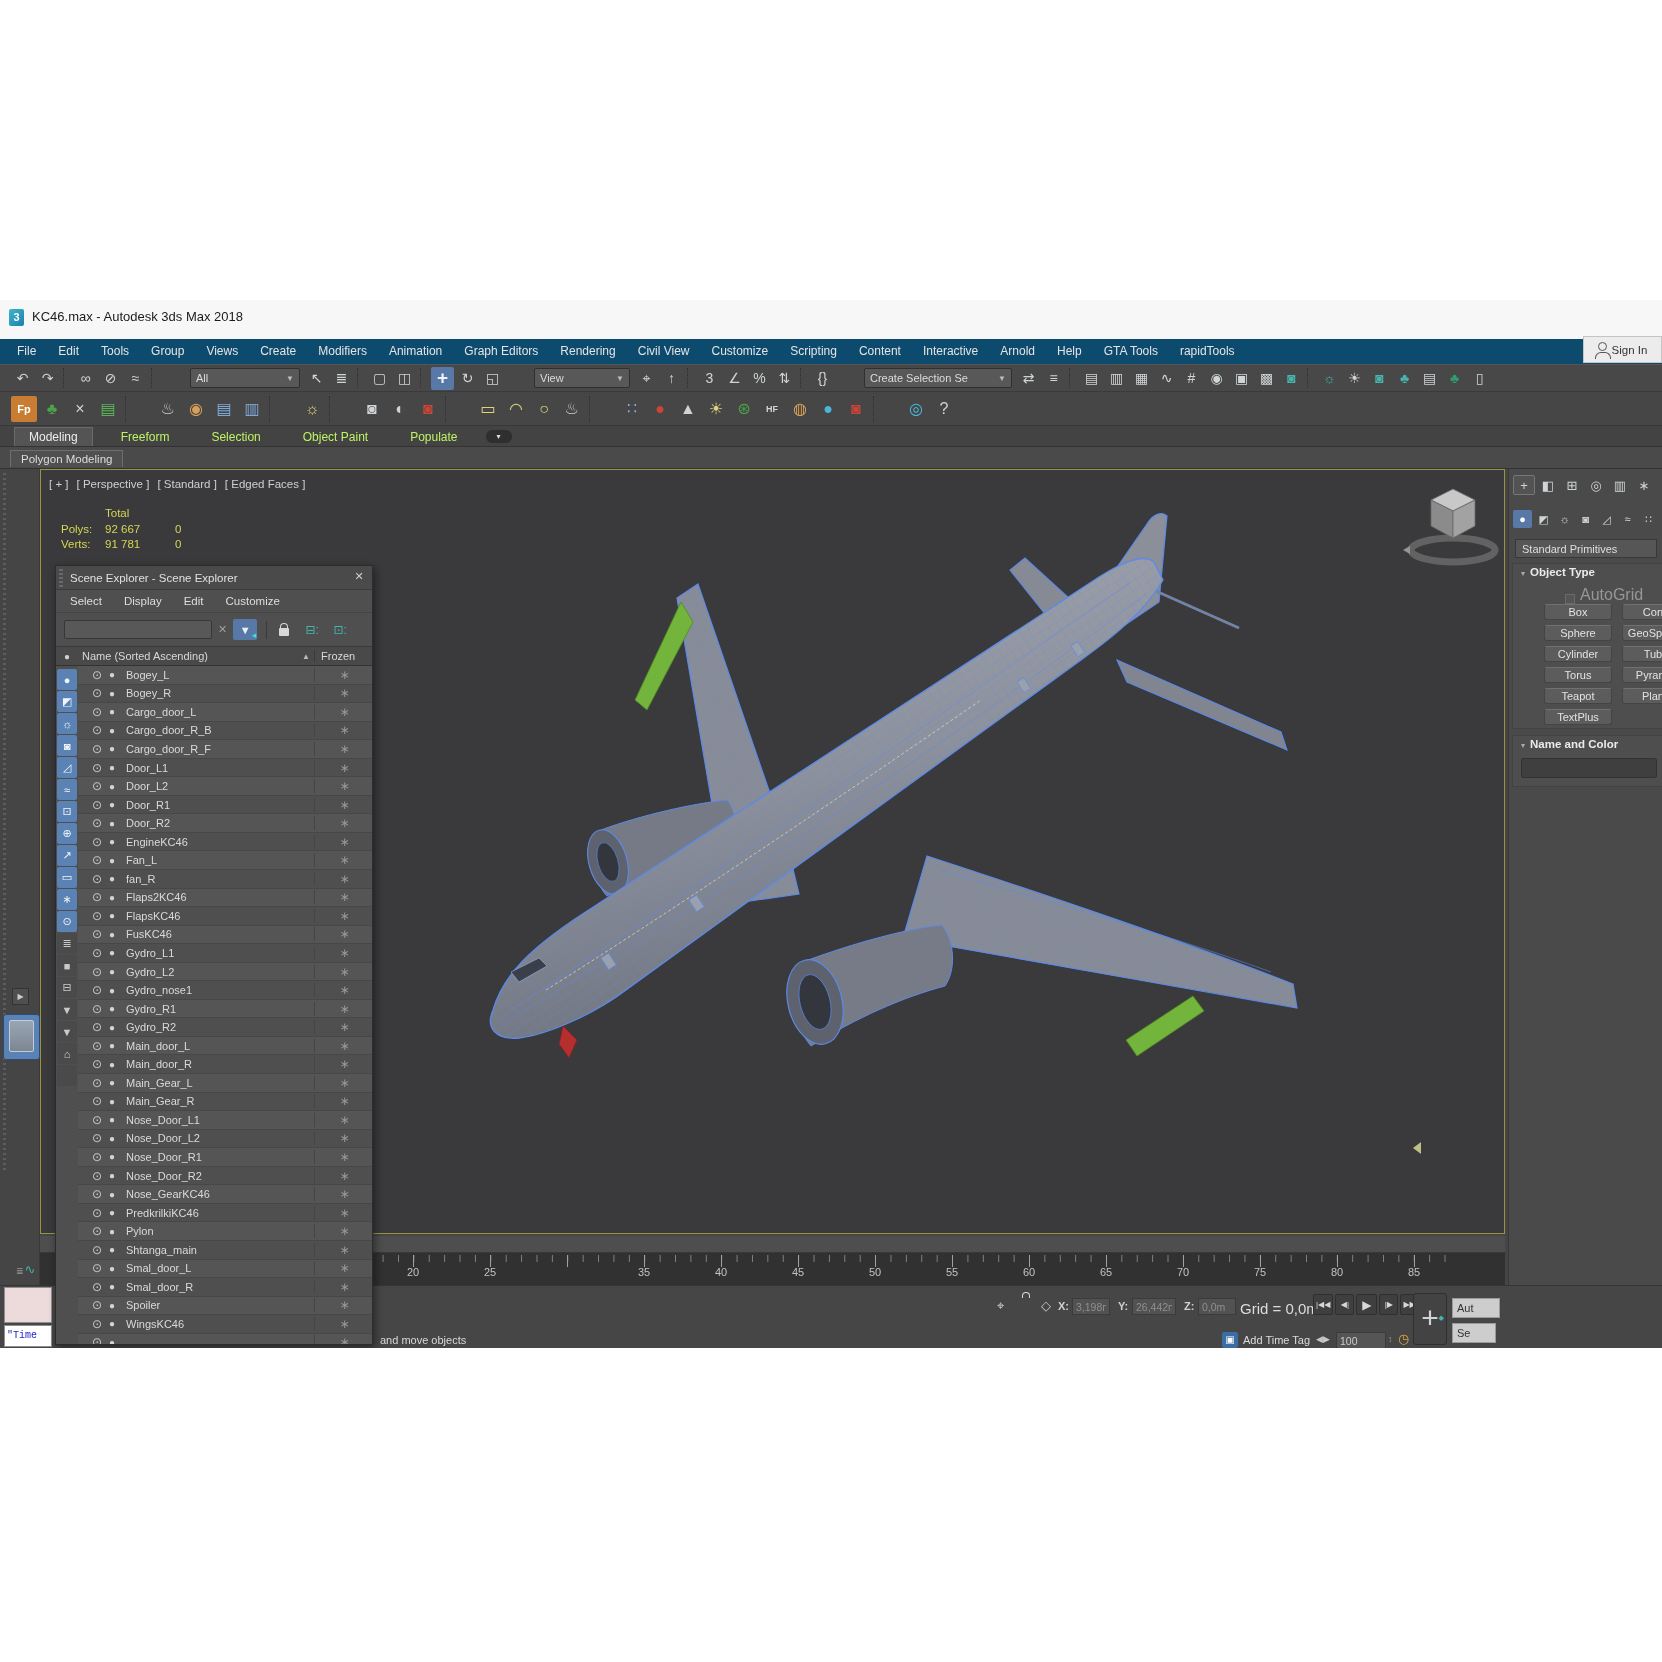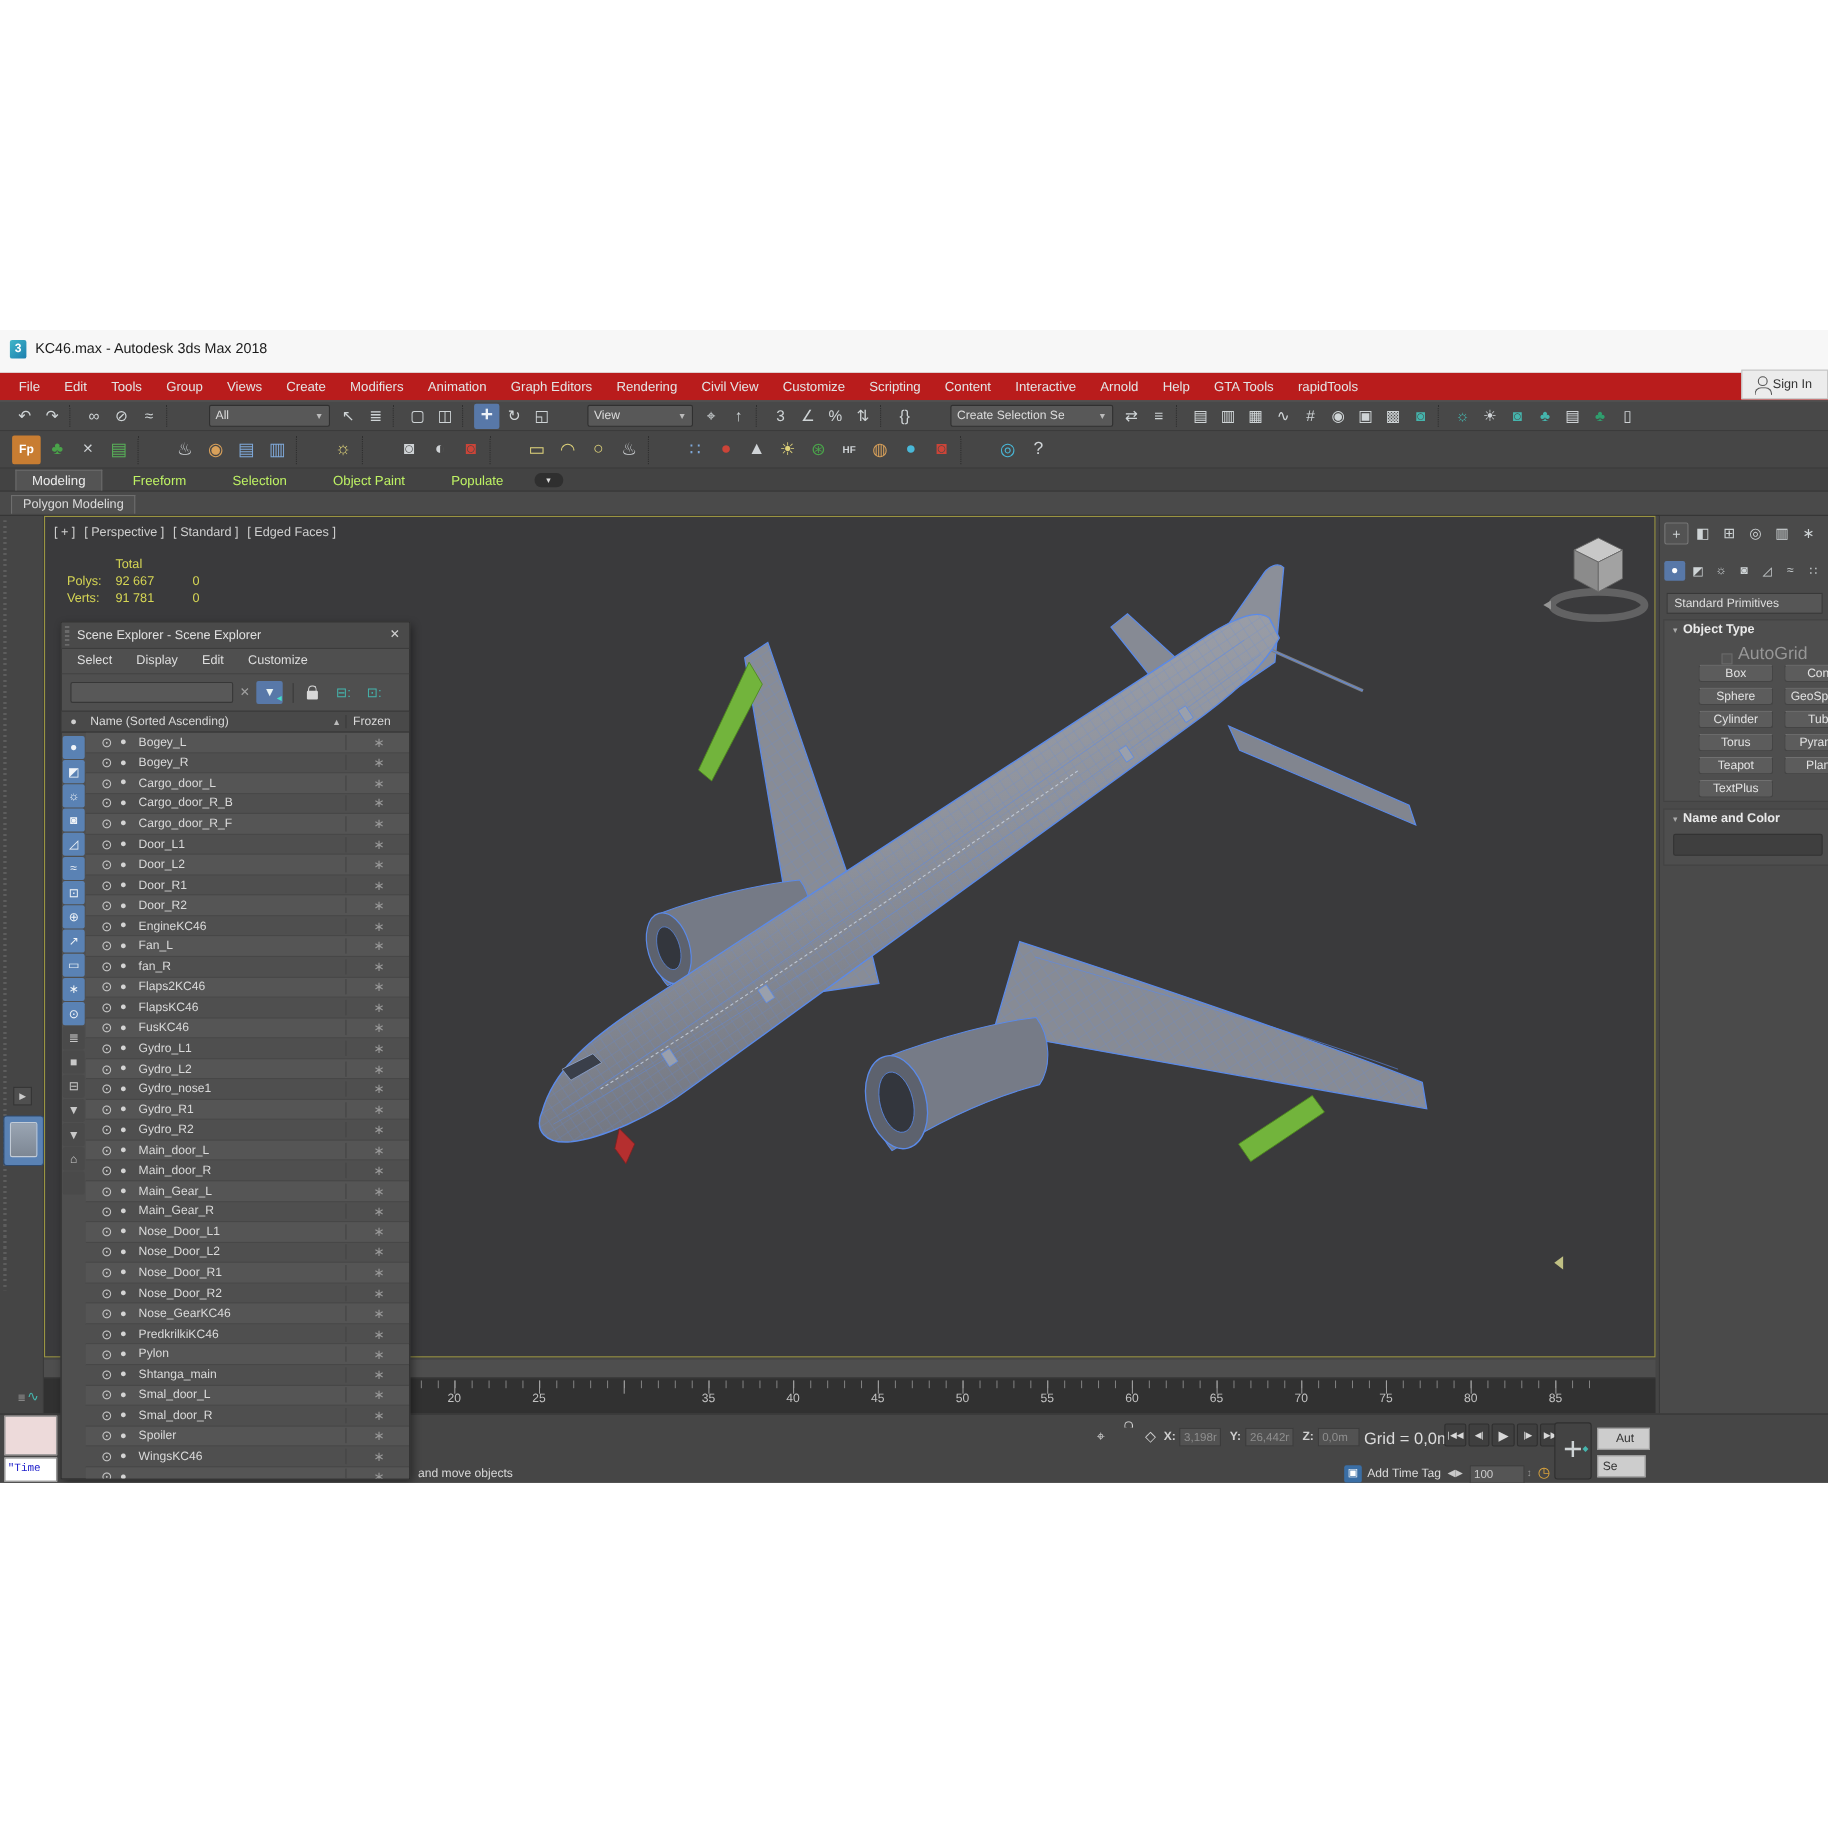--- a/index.html
+++ b/index.html
@@ -8,21 +8,21 @@
   #app{position:absolute;left:0;top:300px;width:1662px;height:1048px;background:#454545;overflow:hidden;}
 
   
   #titlebar{position:absolute;left:0;top:0;width:1662px;height:39px;background:#f7f7f7;}
   #winicon{position:absolute;left:9px;top:9px;width:15px;height:17px;border-radius:2px;
     background:linear-gradient(135deg,#3fb6c9,#1d7fae);color:#fff;font-weight:bold;font-size:11px;
     text-align:center;line-height:17px;}
   #wintitle{position:absolute;left:32px;top:9px;font-size:13px;color:#1b1b1b;}
 
   
-  #menubar{position:absolute;left:0;top:39px;width:1662px;height:25px;background:#b91c1c;
+  #menubar{position:absolute;left:0;top:39px;width:1662px;height:25px;background:#0c4a6e;
     display:flex;align-items:center;padding-left:6px;}
   .menu-item{color:#e4e4e4;font-size:12px;padding:0 11px;height:25px;line-height:25px;cursor:default;}
   #signin{position:absolute;left:1583px;top:36px;width:79px;height:27px;background:#ececec;
     border:1px solid #c4c4c4;display:flex;align-items:center;justify-content:center;gap:5px;
     font-size:11.5px;color:#333;}
   .person{width:9px;height:9px;border:1.5px solid #555;border-radius:50%;position:relative;margin-top:-6px;}
   .person::after{content:"";position:absolute;left:-3.5px;top:9px;width:14px;height:6px;
     border:1.5px solid #555;border-bottom:none;border-radius:6px 6px 0 0;}
 
   
@@ -179,21 +179,21 @@
     border:1px solid #3b3b3b;color:#8f8f8f;font-size:10.5px;padding:0 3px;}
   #grid-label{position:absolute;left:1240px;top:14px;font-size:15px;color:#dcdcdc;}
   #transport{position:absolute;left:1313px;top:8px;display:flex;gap:2px;}
   .tpb{height:21px;min-width:19px;background:#3f3f3f;border:1px solid #2f2f2f;border-radius:2px;
     color:#d8d8d8;font-size:8px;display:flex;align-items:center;justify-content:center;padding:0 2px;}
   .tpb.play{font-size:12px;min-width:21px;}
   #bigplus{position:absolute;left:1413px;top:7px;width:34px;height:52px;background:#434343;
     border:1px solid #2f2f2f;border-radius:3px;color:#cfd4d6;font-size:30px;text-align:center;line-height:48px;}
   #bigplus::after{content:"◆";position:absolute;right:2px;bottom:2px;font-size:7px;color:#45b5ad;}
   #autokey{position:absolute;left:1452px;top:12px;width:48px;height:20px;background:#cdcdcd;
-    border:1px solid #9a9a9a;font-size:11px;color:#333;line-height:18px;padding-left:16px;}
+    border:1px solid #9a9a9a;font-size:11px;color:#333;line-height:18px;padding-left:4px;}
   #setkey{position:absolute;left:1452px;top:37px;width:44px;height:20px;background:#cdcdcd;
     border:1px solid #9a9a9a;font-size:11px;color:#333;line-height:18px;padding-left:4px;}
   #att-ico{position:absolute;left:1222px;top:46px;width:16px;height:16px;background:#3a6ea5;
     border-radius:2px;color:#fff;font-size:10px;text-align:center;line-height:16px;}
   #att-label{position:absolute;left:1243px;top:48px;font-size:11px;color:#dcdcdc;}
   #frame-arrows{position:absolute;left:1316px;top:48px;font-size:9px;color:#c8c8c8;}
   #frame-field{position:absolute;left:1336px;top:46px;width:50px;height:17px;background:#555;
     border:1px solid #3b3b3b;color:#ccc;font-size:10.5px;padding:0 3px;}
   #frame-spin{position:absolute;left:1388px;top:48px;font-size:9px;color:#999;}
   #key-clock{position:absolute;left:1398px;top:45px;font-size:13px;color:#d8a23c;}

